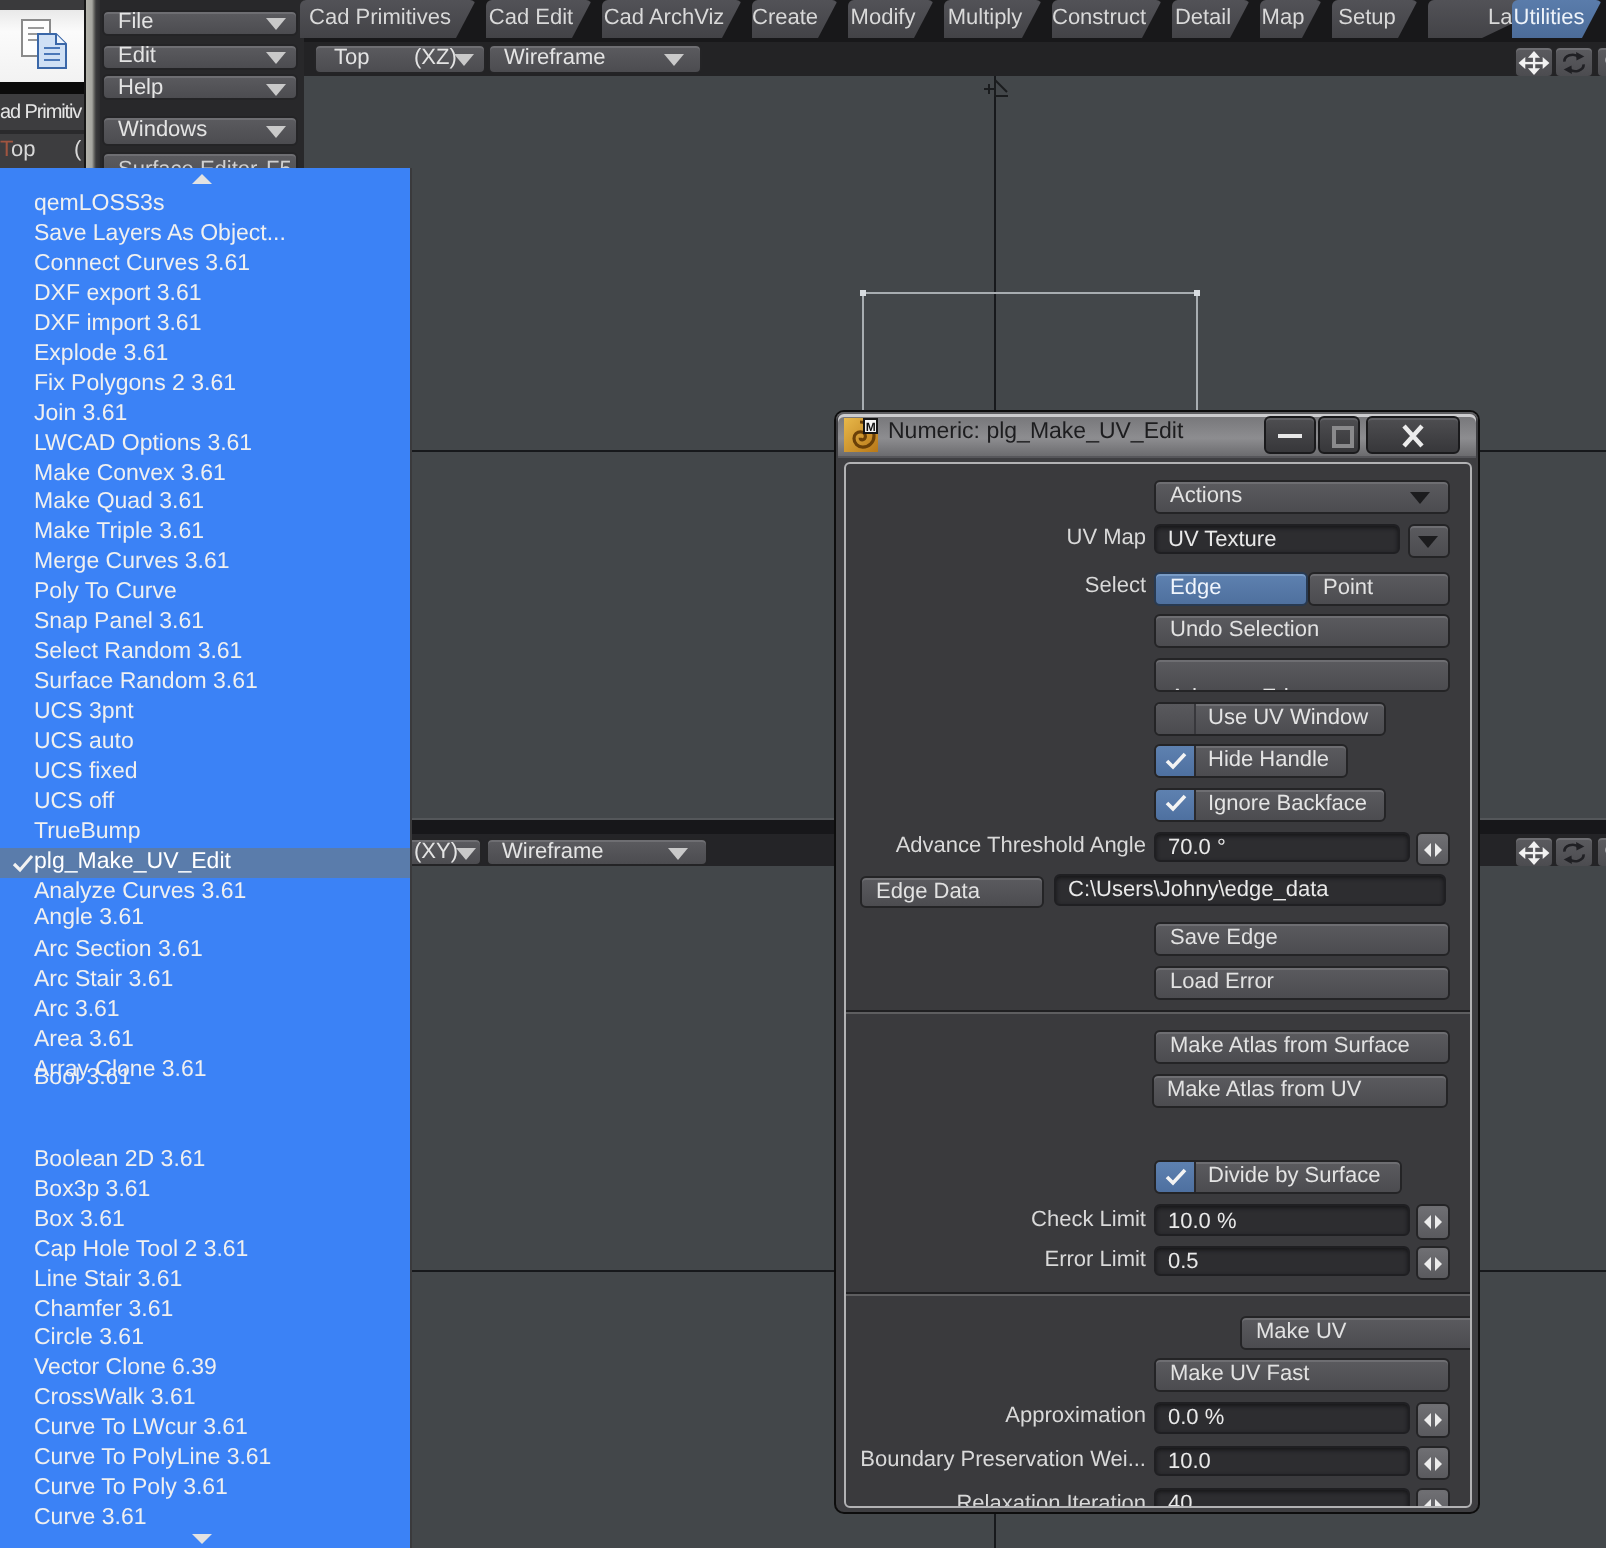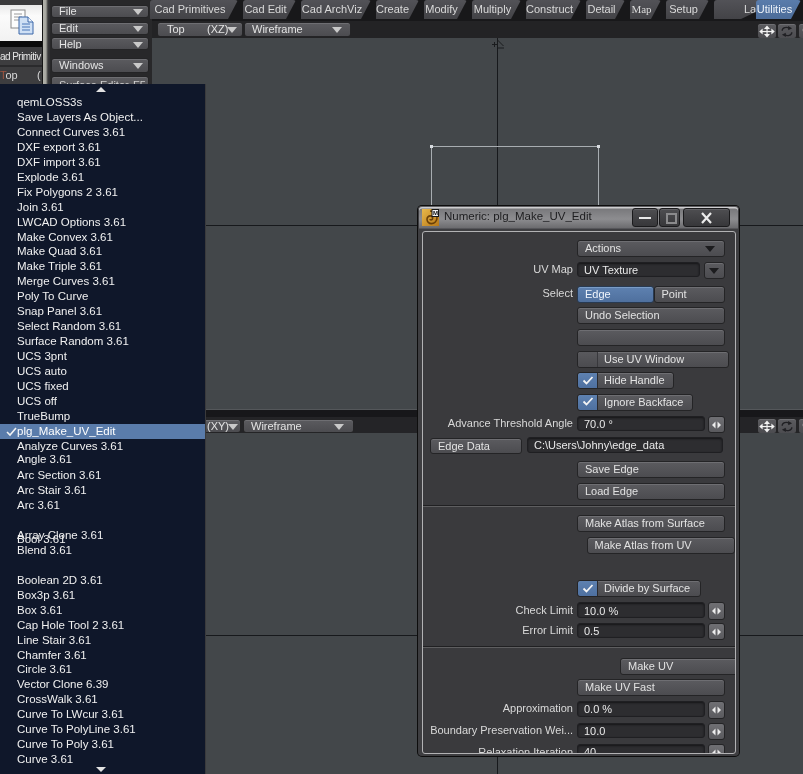--- a/index.html
+++ b/index.html
@@ -71,21 +71,21 @@
 <div class="abs" style="left:152px;top:0;width:651px;height:21px;background:#18181a;"></div>
 
 <div class="abs" style="left:150px;top:0;width:88px;height:19px;background:linear-gradient(#525257,#434347);clip-path:polygon(0 0,100% 0,78px 100%,0 100%);border-radius:3px 3px 0 0;color:#d9d9d9;font-size:11px;line-height:19px;text-align:center;white-space:nowrap;"><span style="margin-right:8px;">Cad Primitives</span></div>
 <div class="abs" style="left:243px;top:0;width:53px;height:19px;background:linear-gradient(#525257,#434347);clip-path:polygon(0 0,100% 0,43px 100%,0 100%);border-radius:3px 3px 0 0;color:#d9d9d9;font-size:11px;line-height:19px;text-align:center;white-space:nowrap;"><span style="margin-right:8px;">Cad Edit</span></div>
 <div class="abs" style="left:301px;top:0;width:70px;height:19px;background:linear-gradient(#525257,#434347);clip-path:polygon(0 0,100% 0,60px 100%,0 100%);border-radius:3px 3px 0 0;color:#d9d9d9;font-size:11px;line-height:19px;text-align:center;white-space:nowrap;"><span style="margin-right:8px;">Cad ArchViz</span></div>
 <div class="abs" style="left:376px;top:0;width:43px;height:19px;background:linear-gradient(#525257,#434347);clip-path:polygon(0 0,100% 0,33px 100%,0 100%);border-radius:3px 3px 0 0;color:#d9d9d9;font-size:11px;line-height:19px;text-align:center;white-space:nowrap;"><span style="margin-right:26px;">Create</span></div>
 <div class="abs" style="left:424px;top:0;width:43px;height:19px;background:linear-gradient(#525257,#434347);clip-path:polygon(0 0,100% 0,33px 100%,0 100%);border-radius:3px 3px 0 0;color:#d9d9d9;font-size:11px;line-height:19px;text-align:center;white-space:nowrap;"><span style="margin-right:8px;">Modify</span></div>
 <div class="abs" style="left:472px;top:0;width:49px;height:19px;background:linear-gradient(#525257,#434347);clip-path:polygon(0 0,100% 0,39px 100%,0 100%);border-radius:3px 3px 0 0;color:#d9d9d9;font-size:11px;line-height:19px;text-align:center;white-space:nowrap;"><span style="margin-right:8px;">Multiply</span></div>
 <div class="abs" style="left:526px;top:0;width:55px;height:19px;background:linear-gradient(#525257,#434347);clip-path:polygon(0 0,100% 0,45px 100%,0 100%);border-radius:3px 3px 0 0;color:#d9d9d9;font-size:11px;line-height:19px;text-align:center;white-space:nowrap;"><span style="margin-right:8px;">Construct</span></div>
 <div class="abs" style="left:586px;top:0;width:39px;height:19px;background:linear-gradient(#525257,#434347);clip-path:polygon(0 0,100% 0,29px 100%,0 100%);border-radius:3px 3px 0 0;color:#d9d9d9;font-size:11px;line-height:19px;text-align:center;white-space:nowrap;"><span style="margin-right:8px;">Detail</span></div>
-<div class="abs" style="left:630px;top:0;width:31px;height:19px;background:linear-gradient(#525257,#434347);clip-path:polygon(0 0,100% 0,21px 100%,0 100%);border-radius:3px 3px 0 0;color:#d9d9d9;font-size:11px;line-height:19px;text-align:center;white-space:nowrap;"><span style="margin-right:8px;font-family:Liberation Serif, serif;">Map</span></div>
+<div class="abs" style="left:630px;top:0;width:31px;height:19px;background:linear-gradient(#525257,#434347);clip-path:polygon(0 0,100% 0,21px 100%,0 100%);border-radius:3px 3px 0 0;color:#d9d9d9;font-size:11px;line-height:19px;text-align:center;white-space:nowrap;"><span style="margin-right:8px;">Map</span></div>
 <div class="abs" style="left:666px;top:0;width:43px;height:19px;background:linear-gradient(#525257,#434347);clip-path:polygon(0 0,100% 0,33px 100%,0 100%);border-radius:3px 3px 0 0;color:#d9d9d9;font-size:11px;line-height:19px;text-align:center;white-space:nowrap;"><span style="margin-right:8px;">Setup</span></div>
 <div class="abs" style="left:714px;top:0;width:37px;height:19px;background:linear-gradient(#525257,#434347);clip-path:polygon(0 0,100% 0,27px 100%,0 100%);border-radius:3px 3px 0 0;color:#d9d9d9;font-size:11px;line-height:19px;text-align:center;white-space:nowrap;padding-left:30px;"><span style="margin-right:8px;">Layers</span></div>
 <div class="abs" style="left:756px;top:0;width:45px;height:19px;background:linear-gradient(#5a7cab,#4c6c99);clip-path:polygon(0 0,100% 0,35px 100%,0 100%);border-radius:3px 3px 0 0;color:#eef3fa;font-size:11px;line-height:19px;text-align:center;white-space:nowrap;"><span style="margin-right:8px;">Utilities</span></div>
 
 <div class="abs" style="left:152px;top:21px;width:651px;height:17px;background:#232325;"></div>
 <div class="btn" style="left:157px;top:22px;width:84px;height:13px;">
     <span class="tx" style="top:0;left:9px;">Top</span>
     <span class="tx" style="left:49px;top:0;">(XZ)</span>
     <i class="arrL" style="right:5px;top:4px;"></i>
   </div>
@@ -175,21 +175,21 @@
 <div class="btn" style="left:798px;top:418px;width:18px;height:14px;">
     <svg width="12" height="12" style="position:absolute;left:3px;top:1px;" viewBox="0 0 12 12">
       <circle cx="5" cy="5" r="3.6" stroke="#ececec" stroke-width="1.3" fill="none"></circle>
     </svg>
   </div>
 
 <div class="abs" style="left:152px;top:433px;width:651px;height:341px;background:#43474a;"></div>
 <div class="abs" style="left:152px;top:635px;width:651px;height:1px;background:#17191c;"></div>
 <div class="abs" style="left:497px;top:433px;width:1px;height:341px;background:#17191c;"></div>
 
-<div class="abs" id="menu" style="left:0;top:84px;width:205px;height:690px;background:#0f172a;border-right:1px solid #3a3a3c;overflow:hidden;">
+<div class="abs" id="menu" style="left:0;top:84px;width:205px;height:690px;background:#3b82f6;border-right:1px solid #3a3a3c;overflow:hidden;">
 <div style="position:absolute;left:96px;top:2.5px;width:0;height:0;border-left:5.5px solid transparent;border-right:5.5px solid transparent;border-bottom:5px solid #e2e2e2;"></div>
 <div style="position:absolute;left:96px;top:683px;width:0;height:0;border-left:5.5px solid transparent;border-right:5.5px solid transparent;border-top:5px solid #e2e2e2;"></div>
 <div class="mi" style="top:11.1px;">
       <span>qemLOSS3s</span>
     </div>
 <div class="mi" style="top:26.0px;">
       <span>Save Layers As Object...</span>
     </div>
 <div class="mi" style="top:41.0px;">
       <span>Connect Curves 3.61</span>
@@ -265,25 +265,25 @@
     </div>
 <div class="mi" style="top:384.4px;">
       <span>Arc Section 3.61</span>
     </div>
 <div class="mi" style="top:399.3px;">
       <span>Arc Stair 3.61</span>
     </div>
 <div class="mi" style="top:414.2px;">
       <span>Arc 3.61</span>
     </div>
+<div class="mi" style="top:429.1px;">
+      <span>Area 3.61</span>
+    </div>
 <div class="mi" style="top:444.1px;">
       <span>Array Clone 3.61</span>
-    </div>
-<div class="mi" style="top:459.0px;">
-      <span>Blend 3.61</span>
     </div>
 <div class="mi" style="top:448px;padding-left:33px;">
       <span>Bool 3.61</span>
     </div>
 <div class="mi" style="top:488.9px;">
       <span>Boolean 2D 3.61</span>
     </div>
 <div class="mi" style="top:503.8px;">
       <span>Box3p 3.61</span>
     </div>
@@ -369,21 +369,21 @@
       </div>
 <div class="btn" style="left:231.0px;top:54.0px;width:69.5px;height:15.5px;color:#e2e2e2;">
         <span class="tx" style="top:1.2px;">Point</span>
       </div>
 <div class="btn" style="left:154.5px;top:75.8px;width:146.0px;height:15px;color:#e2e2e2;">
         <span class="tx" style="top:1.0px;">Undo Selection</span>
       </div>
 <div class="btn" style="left:154.5px;top:97.7px;width:146.0px;height:15px;color:#e2e2e2;">
         <span class="tx" style="top:1.0px;margin-top:12px;">Advance Edge</span>
       </div>
-<div class="btn" style="left:154.5px;top:119.0px;width:114.0px;height:15px;padding-left:36px;">
+<div class="btn" style="left:154.5px;top:119.0px;width:114.0px;height:15px;">
         <div style="position:absolute;left:0;top:0;width:20px;height:15px;background:linear-gradient(#59595d,#4b4b4f);border-right:1px solid #38383c;border-radius:2px 0 0 2px;box-sizing:border-box;"></div>
         <span class="tx" style="left:26px;top:1.0px;">Use UV Window</span>
       </div>
 <div class="btn" style="left:154.5px;top:140.9px;width:95.0px;height:15px;">
         <div style="position:absolute;left:0;top:0;width:20px;height:15px;background:linear-gradient(#5e81b0,#4e70a0);border-right:1px solid #2a2a2e;border-radius:2px 0 0 2px;box-sizing:border-box;">
           <svg width="12" height="10" style="position:absolute;left:3.5px;top:2.5px;" viewBox="0 0 12 10">
             <path d="M1.5 4.5 L4.5 7.5 L10.5 1" stroke="#f4f4f4" stroke-width="1.8" fill="none"></path>
           </svg>
         </div>
         <span class="tx" style="left:26px;top:1.0px;">Hide Handle</span>
@@ -409,28 +409,28 @@
 <div class="btn" style="left:7.5px;top:206.4px;width:90.0px;height:14.5px;color:#e2e2e2;">
         <span class="tx" style="top:0.8px;">Edge Data</span>
       </div>
 <div class="inp" style="left:104.5px;top:205.7px;width:194.0px;height:13.5px;">
         <span class="tx" style="top:1.2px;">C:\Users\Johny\edge_data</span>
       </div>
 <div class="btn" style="left:154.5px;top:229.4px;width:146.0px;height:15px;color:#e2e2e2;">
         <span class="tx" style="top:1.0px;">Save Edge</span>
       </div>
 <div class="btn" style="left:154.5px;top:251.3px;width:146.0px;height:15px;color:#e2e2e2;">
-        <span class="tx" style="top:1.0px;">Load Edge</span>
+        <span class="tx" style="top:1.0px;">Load Error</span>
       </div>
 <div class="abs" style="left:0;top:273.0px;width:312px;height:1px;background:#202022;"></div>
 <div class="abs" style="left:0;top:274.0px;width:312px;height:1px;background:#5e5e60;"></div>
 <div class="btn" style="left:154.5px;top:283.3px;width:146.0px;height:15px;color:#e2e2e2;">
         <span class="tx" style="top:1.0px;">Make Atlas from Surface</span>
       </div>
-<div class="btn" style="left:164px;top:305.3px;width:146.0px;height:15px;color:#e2e2e2;">
+<div class="btn" style="left:153px;top:305.3px;width:146.0px;height:15px;color:#e2e2e2;">
         <span class="tx" style="top:1.0px;">Make Atlas from UV</span>
       </div>
 <div class="btn" style="left:154.5px;top:348.5px;width:122.0px;height:15px;">
         <div style="position:absolute;left:0;top:0;width:20px;height:15px;background:linear-gradient(#5e81b0,#4e70a0);border-right:1px solid #2a2a2e;border-radius:2px 0 0 2px;box-sizing:border-box;">
           <svg width="12" height="10" style="position:absolute;left:3.5px;top:2.5px;" viewBox="0 0 12 10">
             <path d="M1.5 4.5 L4.5 7.5 L10.5 1" stroke="#f4f4f4" stroke-width="1.8" fill="none"></path>
           </svg>
         </div>
         <span class="tx" style="left:26px;top:1.0px;">Divide by Surface</span>
       </div>

